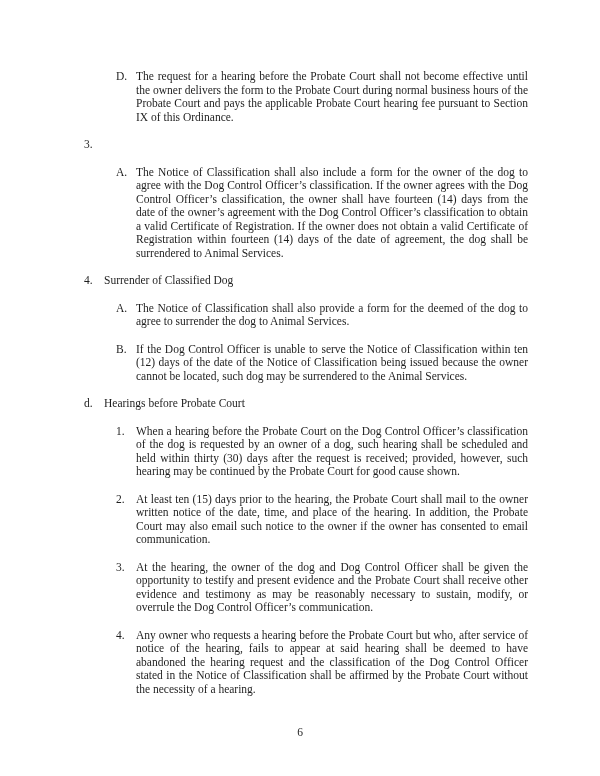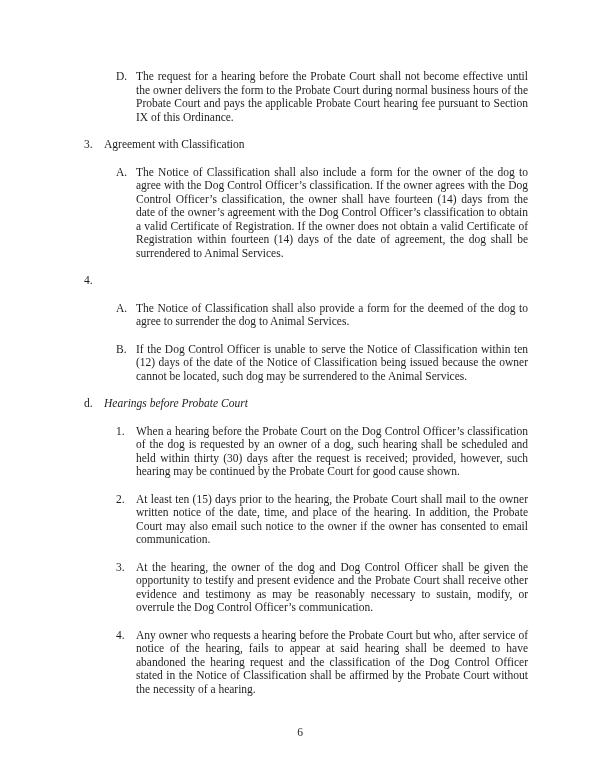--- a/index.html
+++ b/index.html
@@ -32,21 +32,21 @@
   .row.outer { padding-left: 84px; }
   .row.inner { padding-left: 116px; }
   .marker {
     flex: 0 0 20px;
   }
   .body {
     flex: 1;
     text-align: justify;
   }
   .row.heading .body { text-align: left; }
-  .row.italic .body { font-style: italic; }
+  .row.italic .body { }
   .page-number {
     position: absolute;
     top: 726px;
     left: 0;
     right: 0;
     text-align: center;
     font-size: 11.5px;
     line-height: 13.5px;
   }
 </style>
@@ -56,30 +56,30 @@
 <div class="page">
   <div class="content">
 
     <div class="row inner">
       <span class="marker">D.</span>
       <span class="body">The request for a hearing before the Probate Court shall not become effective until the owner delivers the form to the Probate Court during normal business hours of the Probate Court and pays the applicable Probate Court hearing fee pursuant to Section IX of this Ordinance.</span>
     </div>
 
     <div class="row outer heading">
       <span class="marker">3.</span>
-      <span class="body">Agreement with Classification</span>
     </div>
 
     <div class="row inner">
       <span class="marker">A.</span>
       <span class="body">The Notice of Classification shall also include a form for the owner of the dog to agree with the Dog Control Officer’s classification. If the owner agrees with the Dog Control Officer’s classification, the owner shall have fourteen (14) days from the date of the owner’s agreement with the Dog Control Officer’s classification to obtain a valid Certificate of Registration. If the owner does not obtain a valid Certificate of Registration within fourteen (14) days of the date of agreement, the dog shall be surrendered to Animal Services.</span>
     </div>
 
     <div class="row outer heading">
       <span class="marker">4.</span>
+      <span class="body">Surrender of Classified Dog</span>
     </div>
 
     <div class="row inner">
       <span class="marker">A.</span>
       <span class="body">The Notice of Classification shall also provide a form for the deemed of the dog to agree to surrender the dog to Animal Services.</span>
     </div>
 
     <div class="row inner">
       <span class="marker">B.</span>
       <span class="body">If the Dog Control Officer is unable to serve the Notice of Classification within ten (12) days of the date of the Notice of Classification being issued because the owner cannot be located, such dog may be surrendered to the Animal Services.</span>

